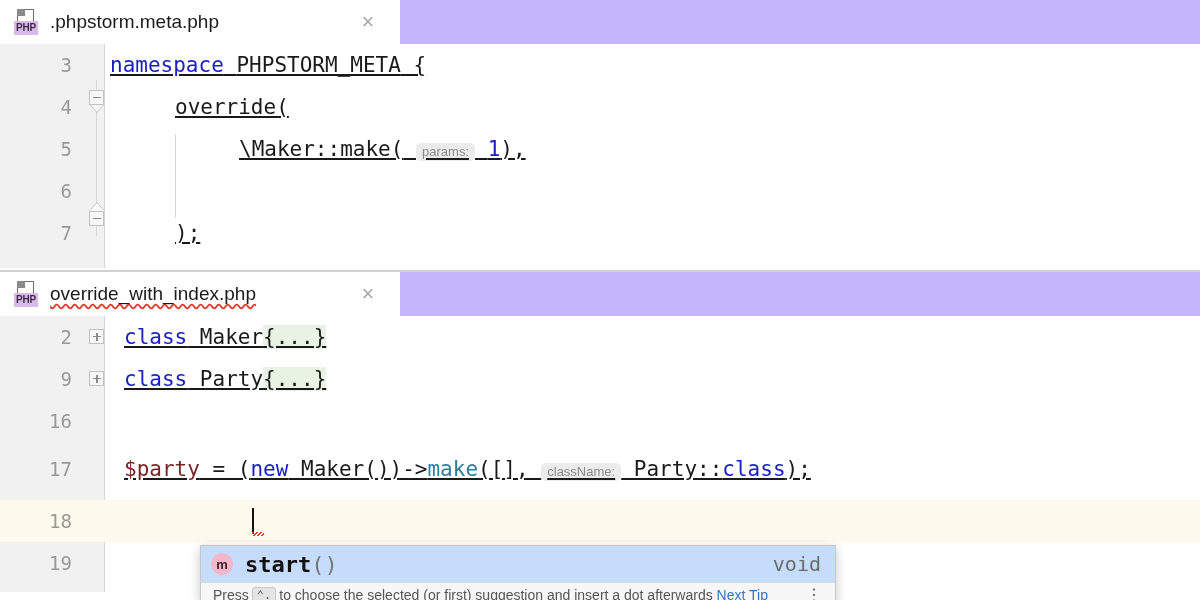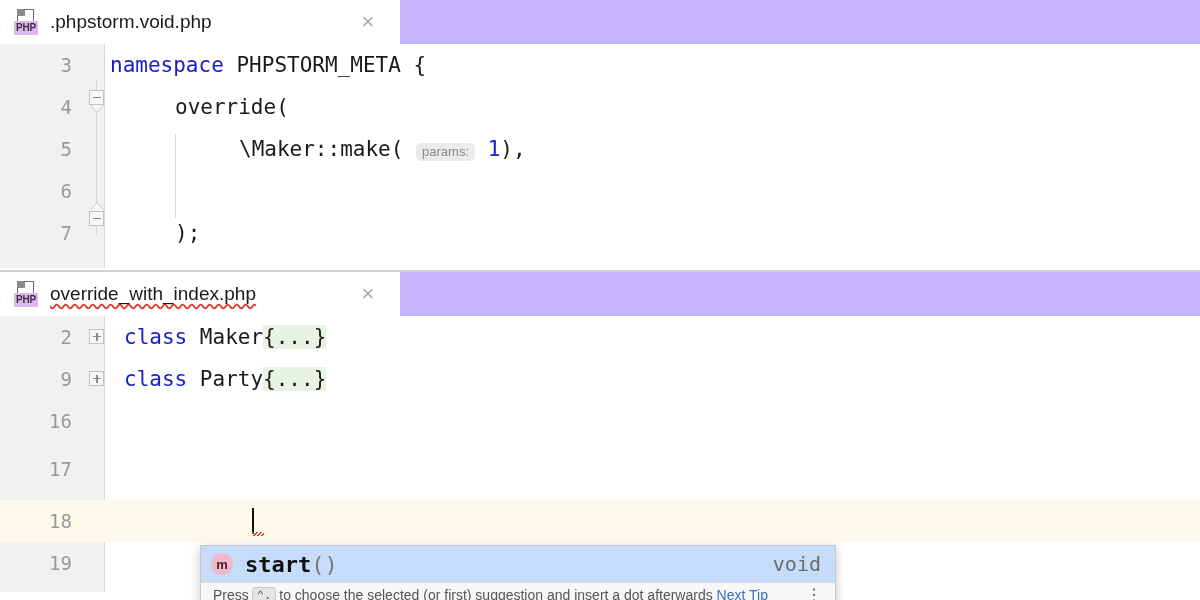--- a/index.html
+++ b/index.html
@@ -122,20 +122,21 @@
     color: #999999;
     line-height: 42px;
   }
   .code {
     position: absolute; left: 110px;
     font-family: "DejaVu Sans Mono", monospace;
     font-size: 21px;
     line-height: 42px;
     color: #1a1a1a;
     white-space: pre;
+    text-decoration: underline;
   }
   .caret-line-bg {
     position: absolute; left: 0; width: 1200px; height: 42px;
     background: #fdfaec;
   }
 
   
   .kw   { color: #1a20c4; font-weight: normal; }
   .var  { color: #7a2525; }
   .fn   { color: #2a7ea0; }
@@ -318,21 +319,21 @@
 
   <div class="pane" id="pane-top">
 
     <div class="tabstrip">
       <div class="tab">
         <span class="file-icon">
           <span class="sheet"></span>
           <span class="fold"></span>
           <span class="php-badge">PHP</span>
         </span>
-        <span class="tab-label">.phpstorm.void.php</span>
+        <span class="tab-label">.phpstorm.meta.php</span>
         <span class="tab-close">×</span>
       </div>
       <div class="tab-underline gray"></div>
     </div>
 
     <div class="codearea" id="code-top">
       <div class="gutter"></div>
       <div class="foldzone"></div>
       <div class="gutter-sep"></div>
 
@@ -418,20 +419,21 @@
         <span class="code" style="left:124px;"><span class="kw">class</span><span class="plain"> Party</span><span class="fold-hl">{...}</span></span>
       </div>
 
       <div class="line" style="top:84px;">
         <span class="lineno">16</span>
         <span class="code"></span>
       </div>
 
       <div class="line" style="top:132px;">
         <span class="lineno">17</span>
+        <span class="code" style="left:124px;"><span class="var">$party</span><span class="plain"> = (</span><span class="kw">new</span><span class="plain"> Maker())-&gt;</span><span class="fn">make</span><span class="plain">([], </span><span class="param-hint">className:</span><span class="plain"> Party::</span><span class="kw">class</span><span class="plain">);</span></span>
       </div>
 
       <div class="line" style="top:184px;">
         <span class="lineno">18</span>
         <span class="caret" style="left:252px;top:8px;"></span>
         <span class="err-squiggle" style="left:252px;top:32px;"></span>
       </div>
 
       <div class="line" style="top:226px;">
         <span class="lineno">19</span>

